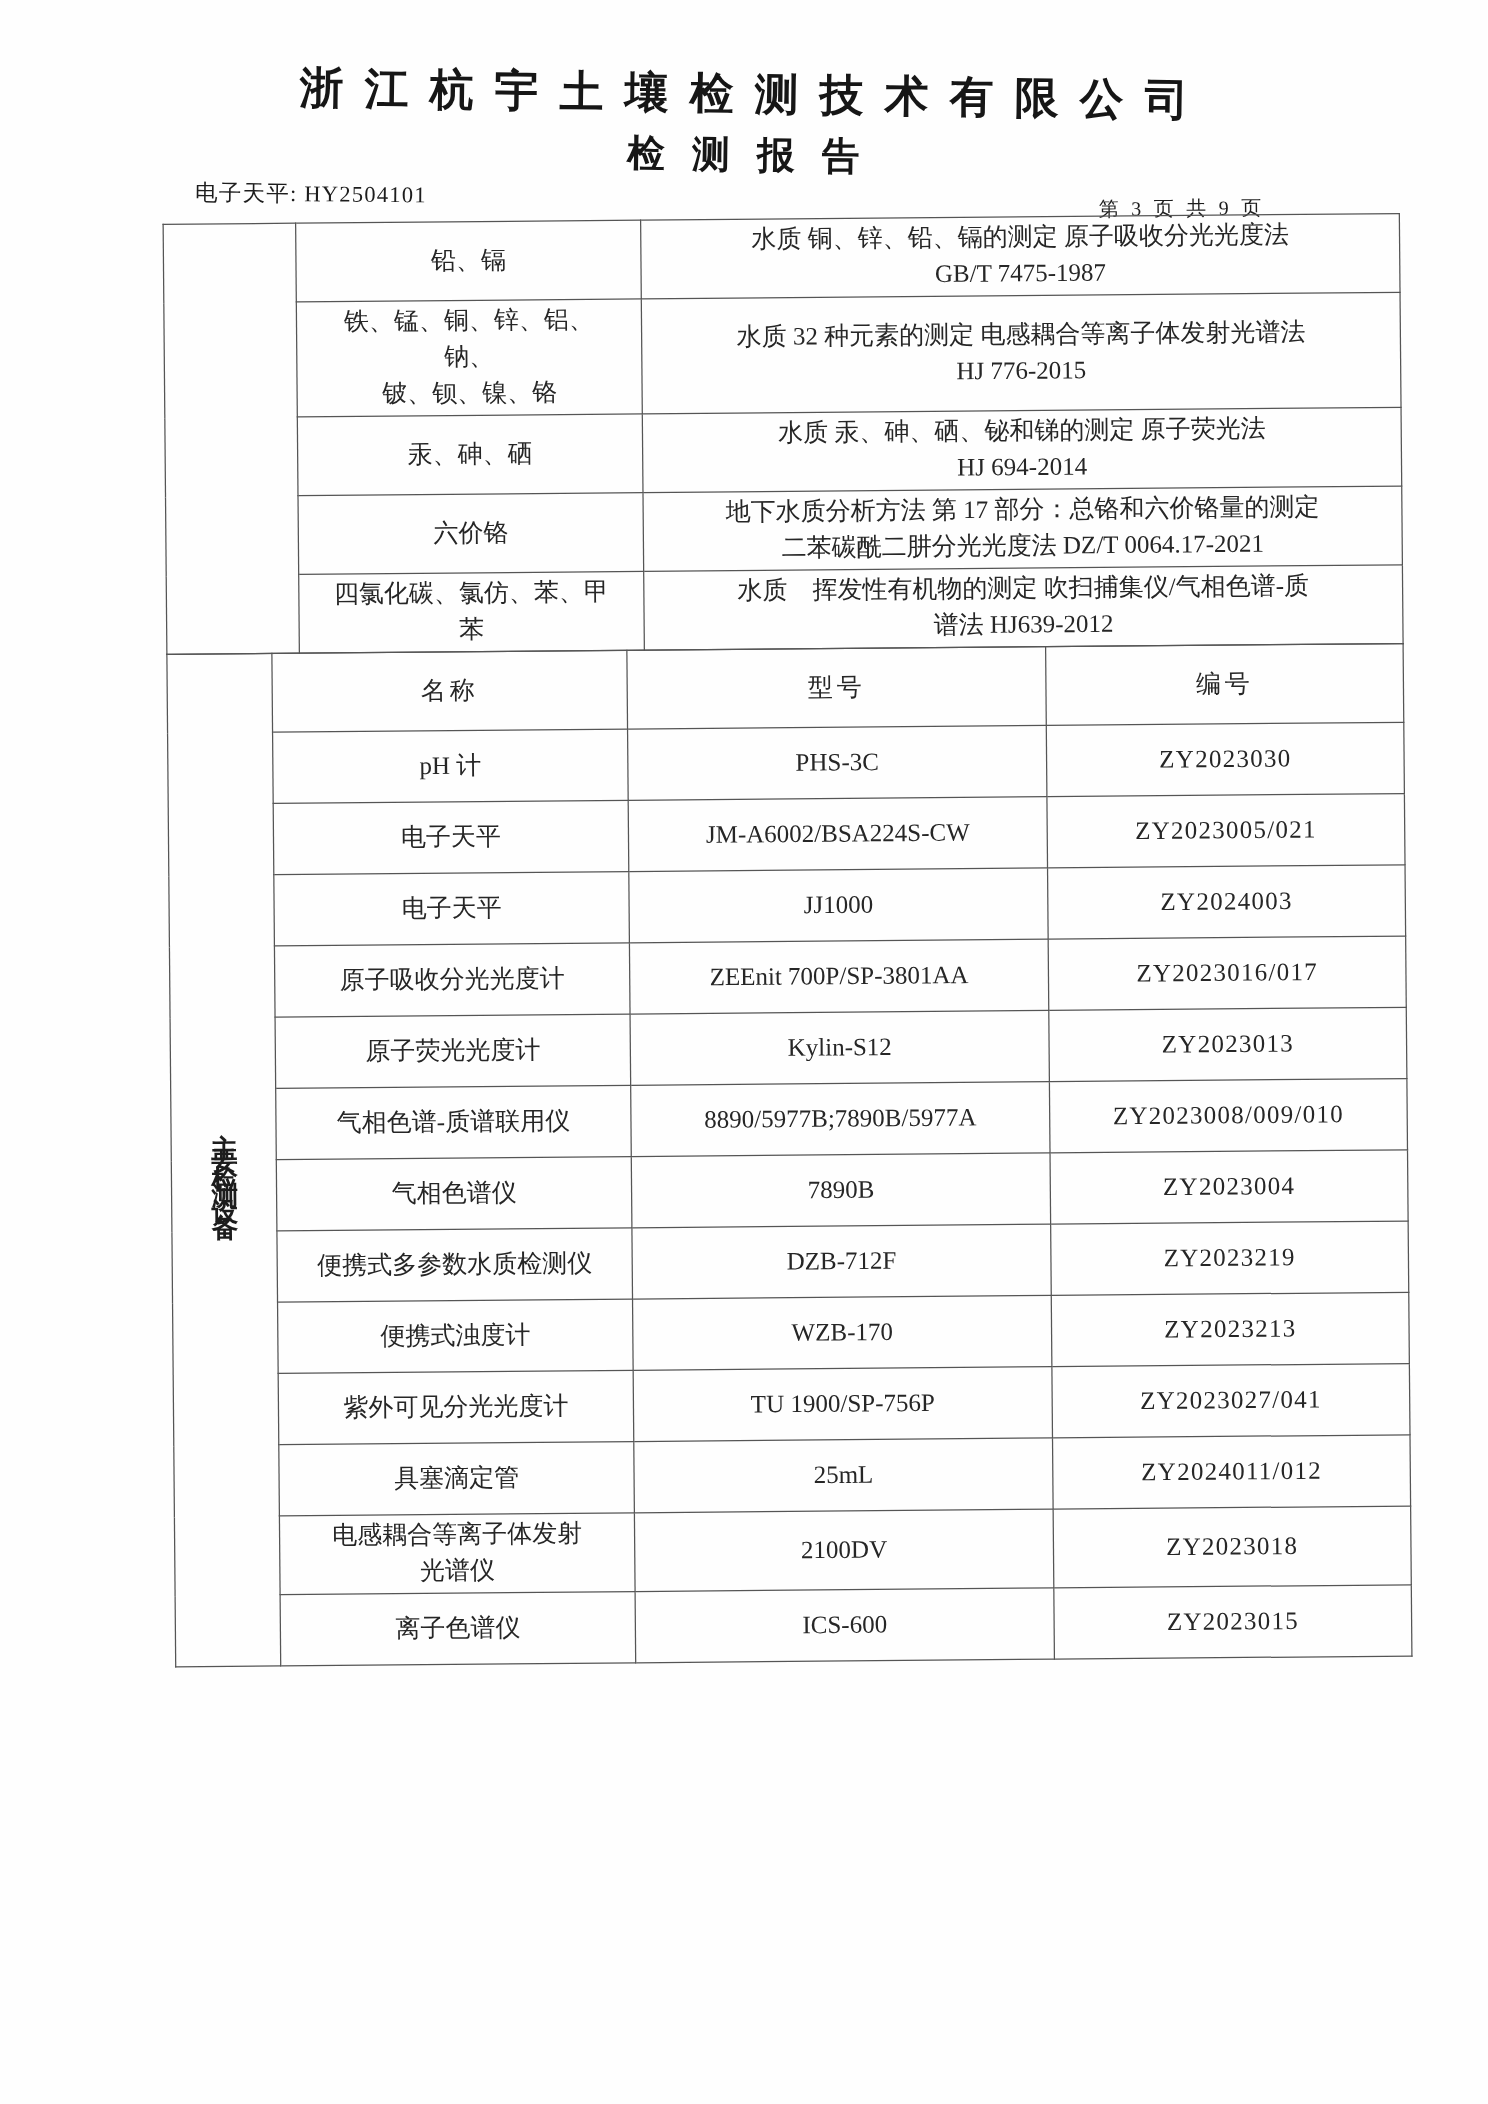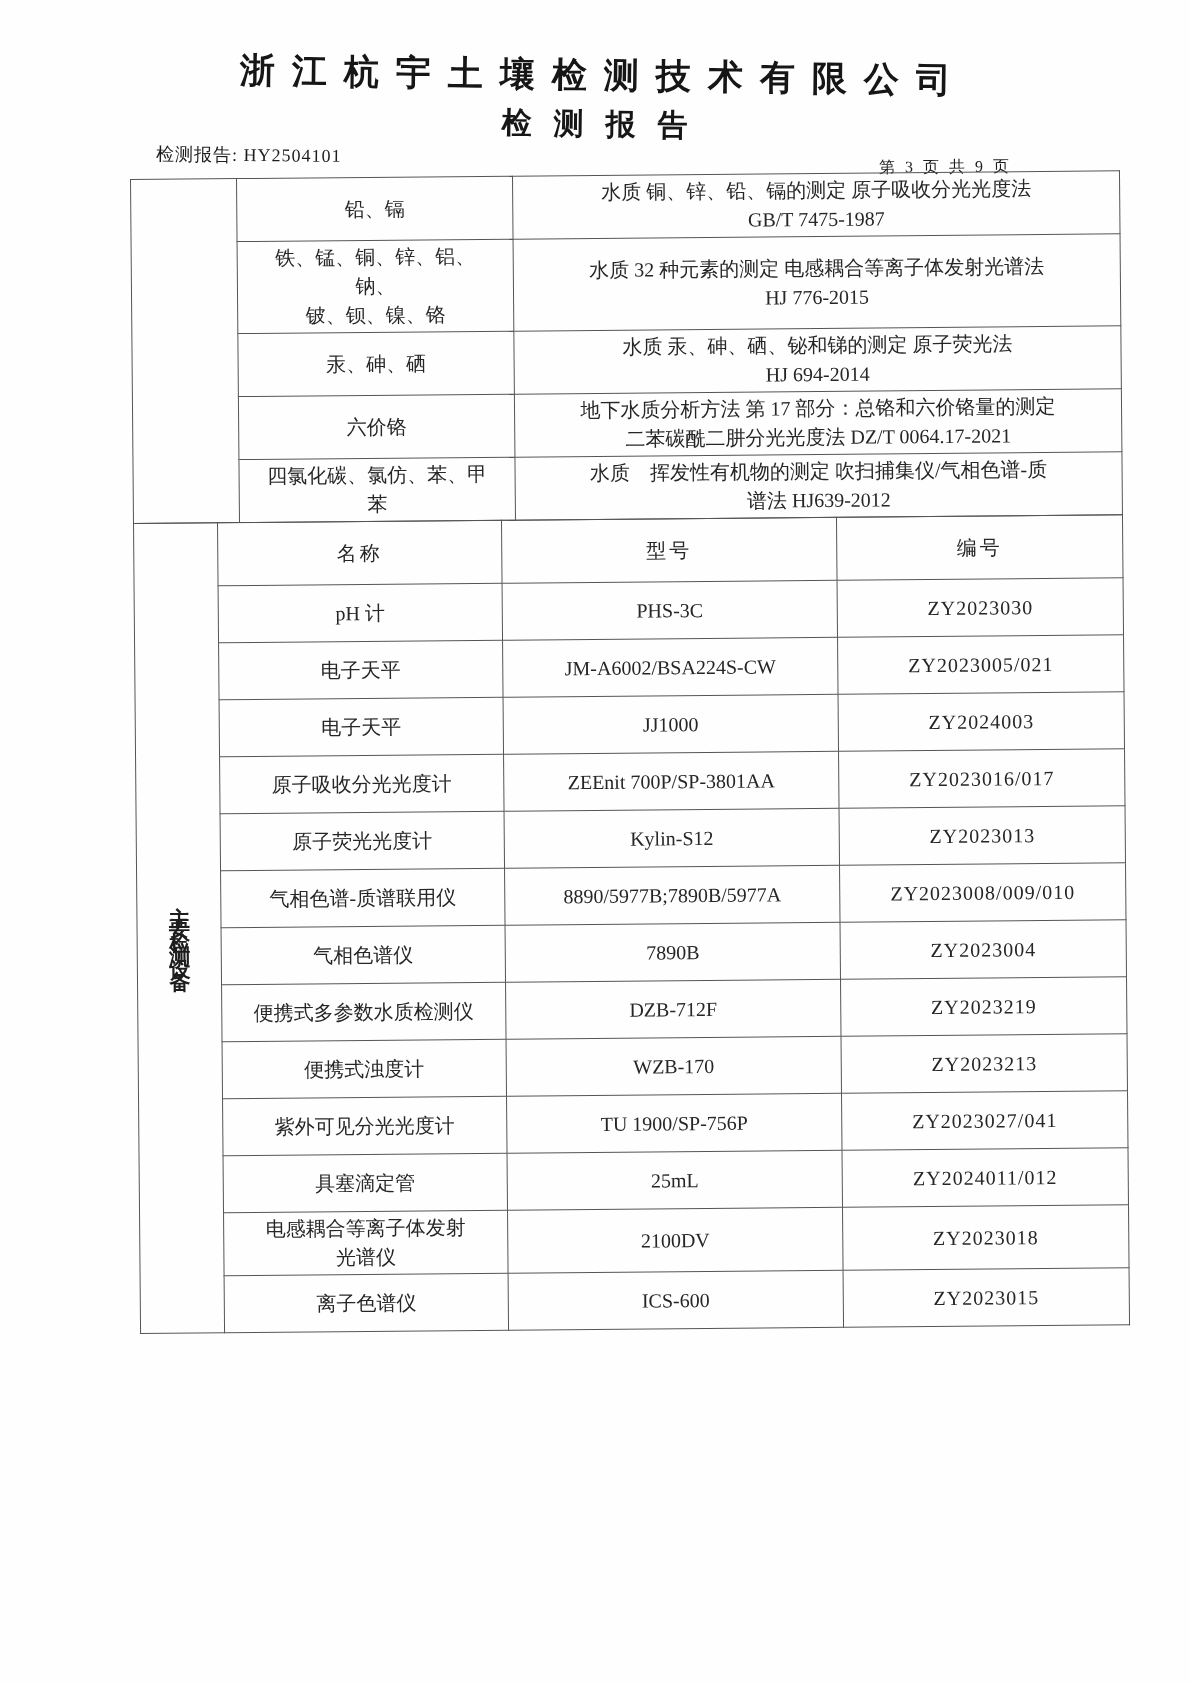--- a/index.html
+++ b/index.html
@@ -74,21 +74,21 @@
 <body>
 
 <div class="page">
 
   <div class="header">
     <div class="company-title">浙江杭宇土壤检测技术有限公司</div>
     <div class="doc-title">检测报告</div>
   </div>
 
   <div class="report-no">
-    <span>检测报告:</span>
+    <span>电子天平:</span>
     <span>HY2504101</span>
   </div>
 
   <div class="page-ind">第 3 页 共 9 页</div>
 
   <div class="table-wrap">
 
     <table class="t t1">
       <colgroup>
           <col style="width:106px">

